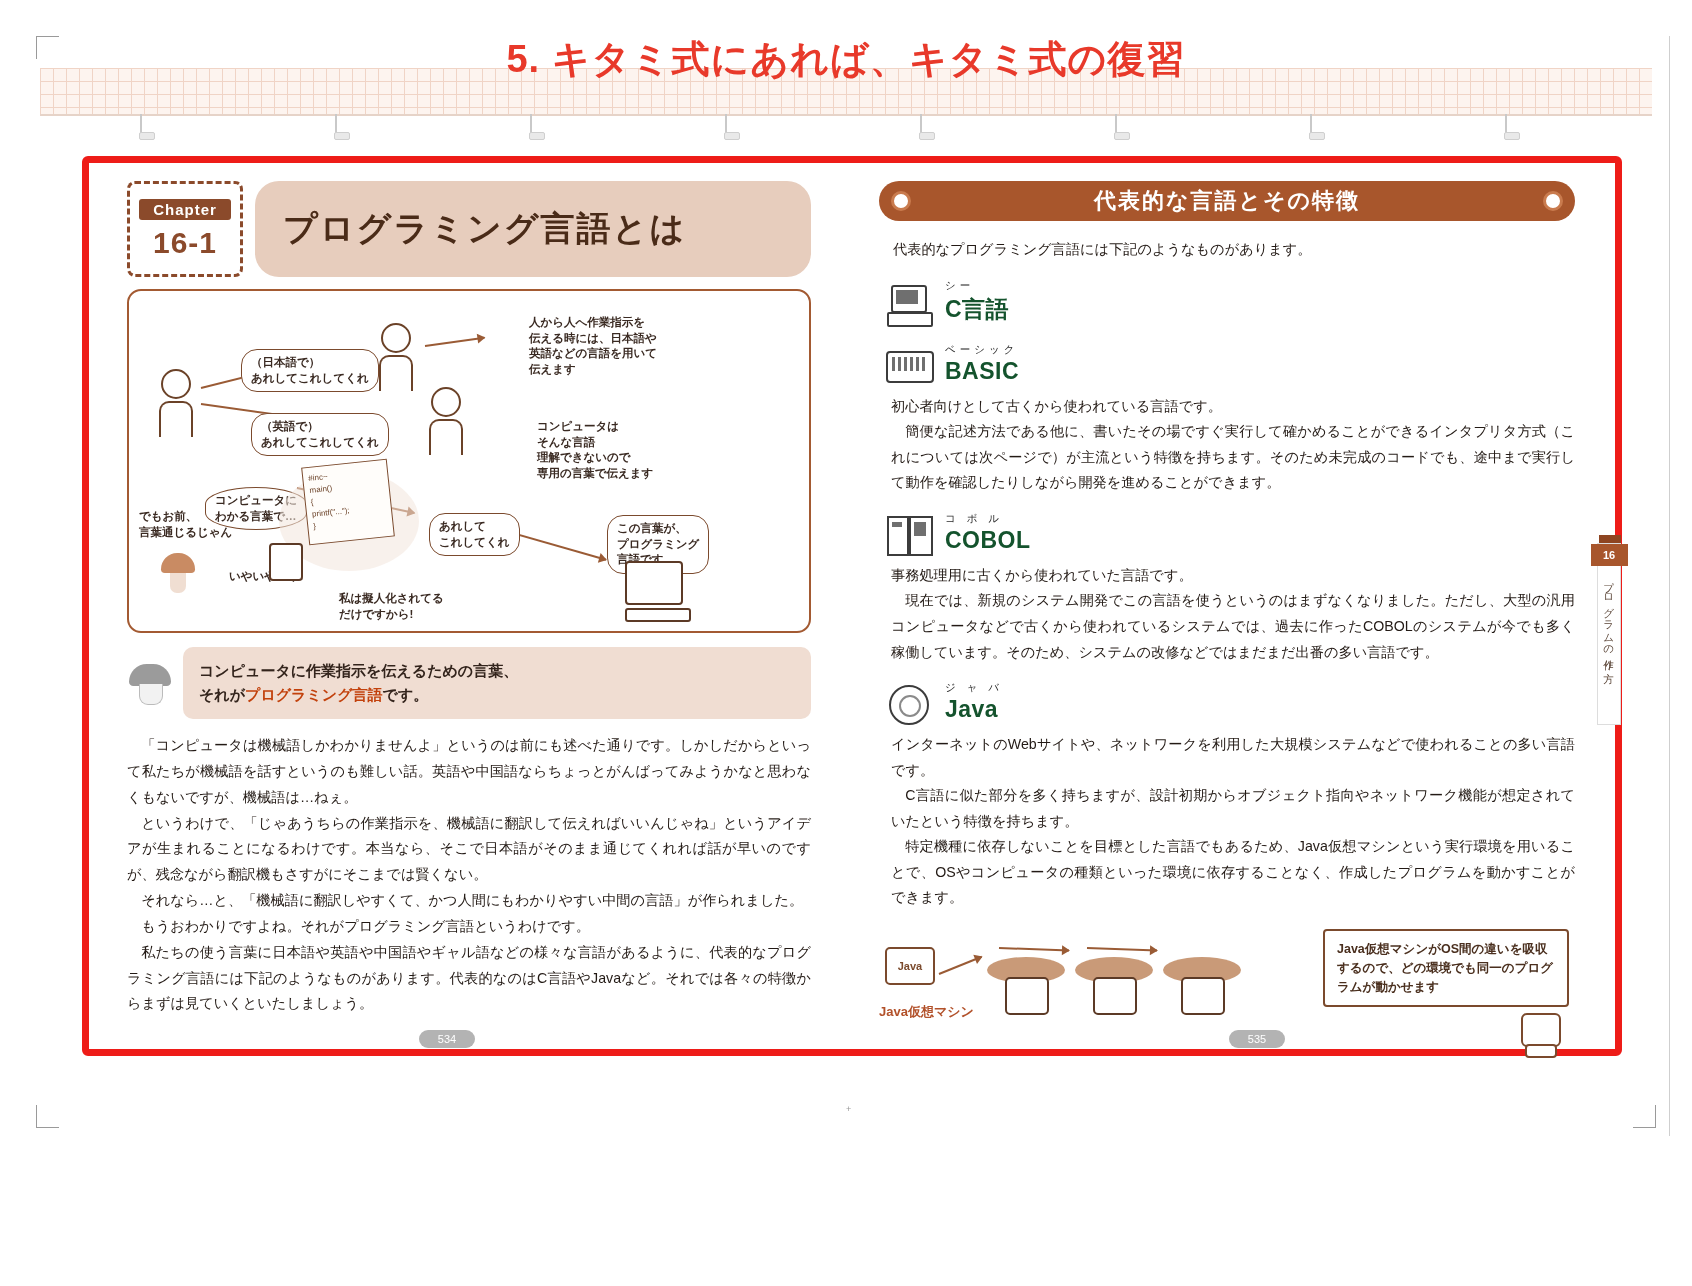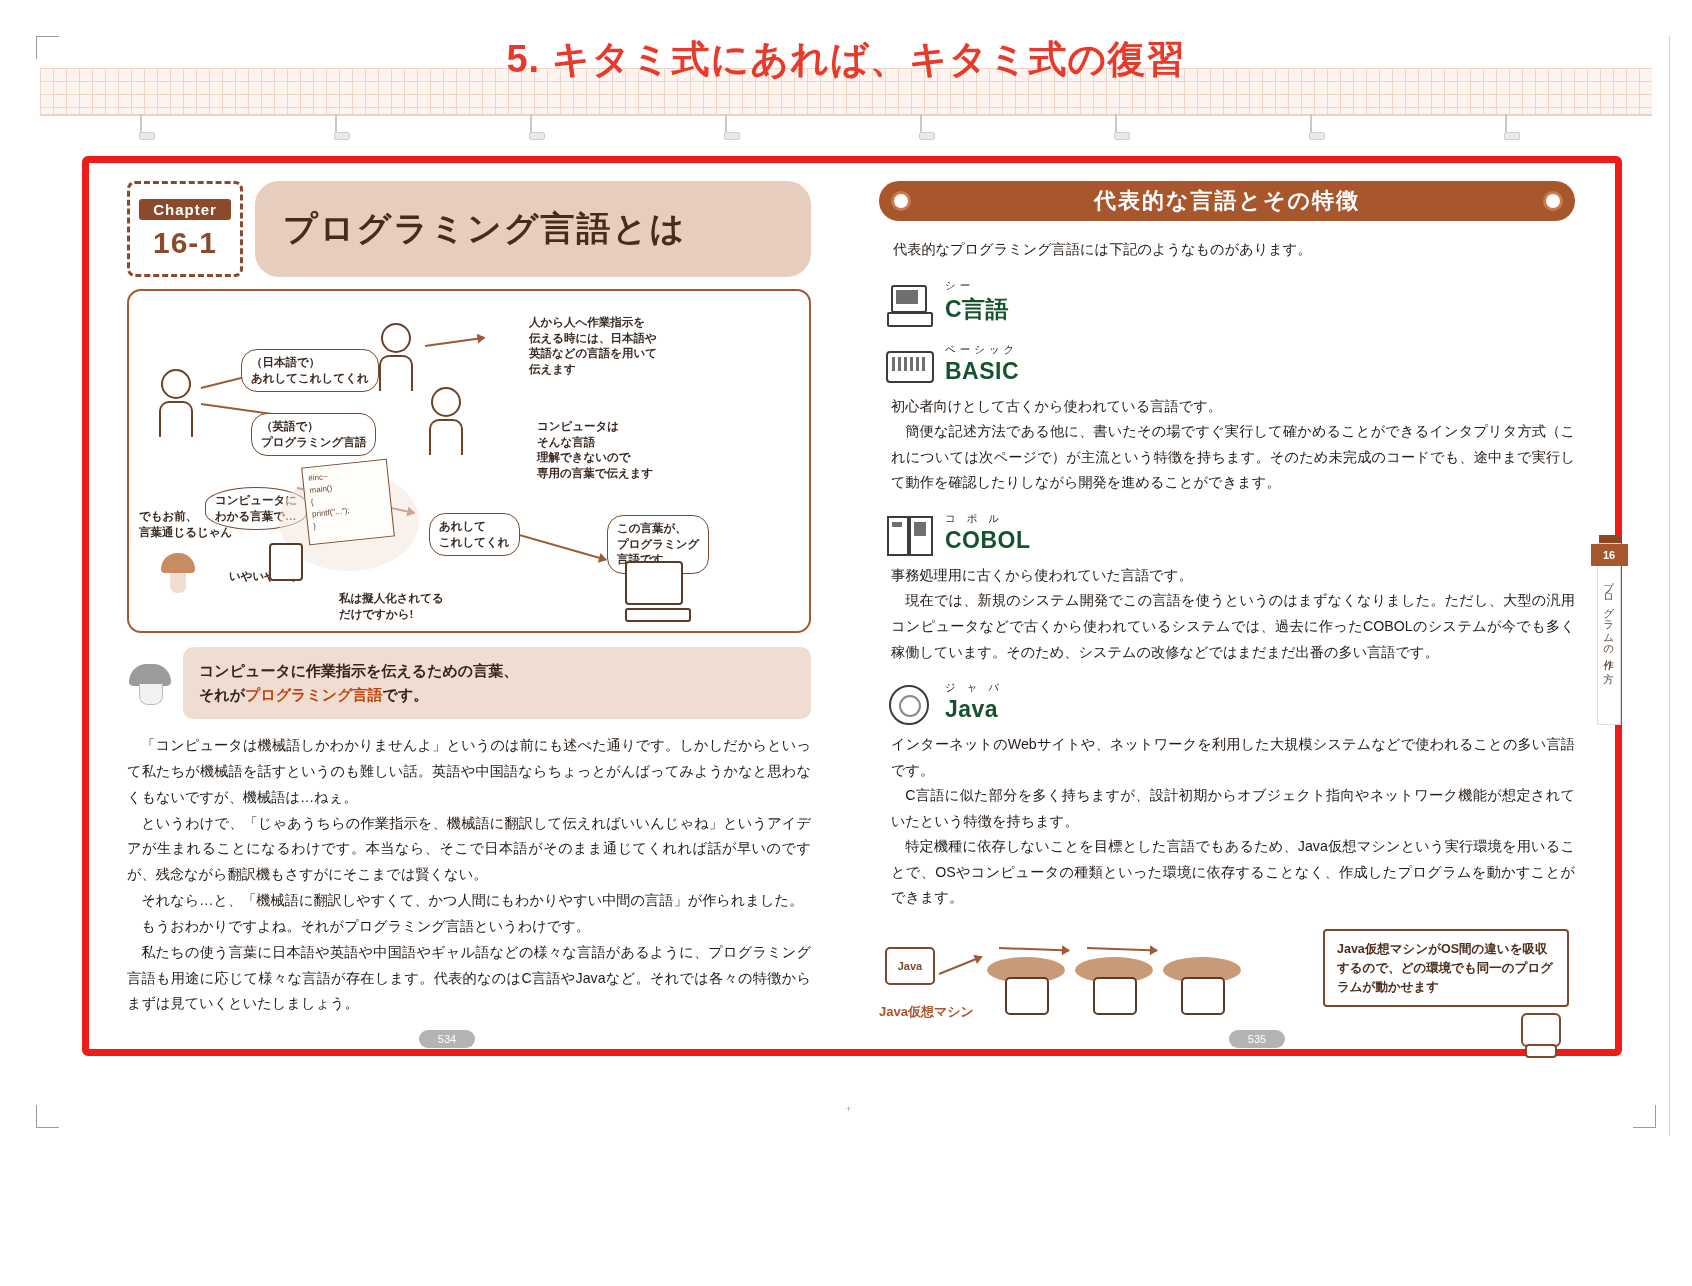--- a/index.html
+++ b/index.html
@@ -595,21 +595,21 @@
 
       <div class="arrow" style="left:72px; top:96px; width:110px; transform:rotate(-14deg)"></div>
       <div class="arrow" style="left:72px; top:112px; width:110px; transform:rotate(8deg)"></div>
       <div class="arrow" style="left:296px; top:54px; width:60px; transform:rotate(-8deg)"></div>
       <div class="arrow" style="left:168px; top:196px; width:120px; transform:rotate(12deg)"></div>
       <div class="arrow" style="left:352px; top:232px; width:130px; transform:rotate(16deg)"></div>
 
       <div class="bubble" style="left:112px; top:58px; white-space:pre-line;">（日本語で）
 あれしてこれしてくれ</div>
       <div class="bubble" style="left:122px; top:122px; white-space:pre-line;">（英語で）
-プログラミング言語</div>
+あれしてこれしてくれ</div>
       <div class="bubble round" style="left:76px; top:196px; white-space:pre-line;">コンピュータに
 わかる言葉で…</div>
       <div class="bubble" style="left:300px; top:222px; white-space:pre-line;">あれして
 これしてくれ</div>
       <div class="fig-caption" style="left:400px; top:24px; white-space:pre-line;">人から人へ作業指示を
 伝える時には、日本語や
 英語などの言語を用いて
 伝えます</div>
       <div class="fig-caption" style="left:408px; top:128px; white-space:pre-line;">コンピュータは
 そんな言語
@@ -657,21 +657,21 @@
           <span>それが</span><span class="hl">プログラミング言語</span><span>です。</span>
         </div>
       </div>
     </div>
 
     <div class="body-text">
       <p>「コンピュータは機械語しかわかりませんよ」というのは前にも述べた通りです。しかしだからといって私たちが機械語を話すというのも難しい話。英語や中国語ならちょっとがんばってみようかなと思わなくもないですが、機械語は…ねぇ。</p>
       <p>というわけで、「じゃあうちらの作業指示を、機械語に翻訳して伝えればいいんじゃね」というアイデアが生まれることになるわけです。本当なら、そこで日本語がそのまま通じてくれれば話が早いのですが、残念ながら翻訳機もさすがにそこまでは賢くない。</p>
       <p>それなら…と、「機械語に翻訳しやすくて、かつ人間にもわかりやすい中間の言語」が作られました。</p>
       <p>もうおわかりですよね。それがプログラミング言語というわけです。</p>
-      <p>私たちの使う言葉に日本語や英語や中国語やギャル語などの様々な言語があるように、プログラミング言語も用途に応じて様々な言語が存在します。代表的なのはC言語やJavaなど。それでは各々の特徴からまずは見ていくといたしましょう。</p>
+      <p>私たちの使う言葉に日本語や英語や中国語やギャル語などの様々な言語があるように、代表的なプログラミング言語には下記のようなものがあります。代表的なのはC言語やJavaなど。それでは各々の特徴からまずは見ていくといたしましょう。</p>
     </div>
   </div>
 
   <div class="page page-right">
 
     <div class="section-bar">
       <span class="hole l"></span>
       <span>代表的な言語とその特徴</span>
       <span class="hole r"></span>
     </div>

